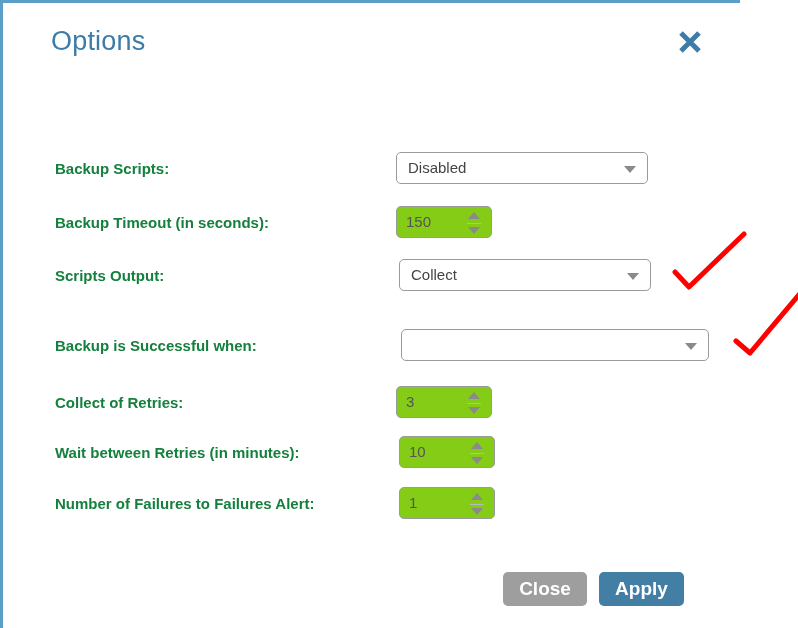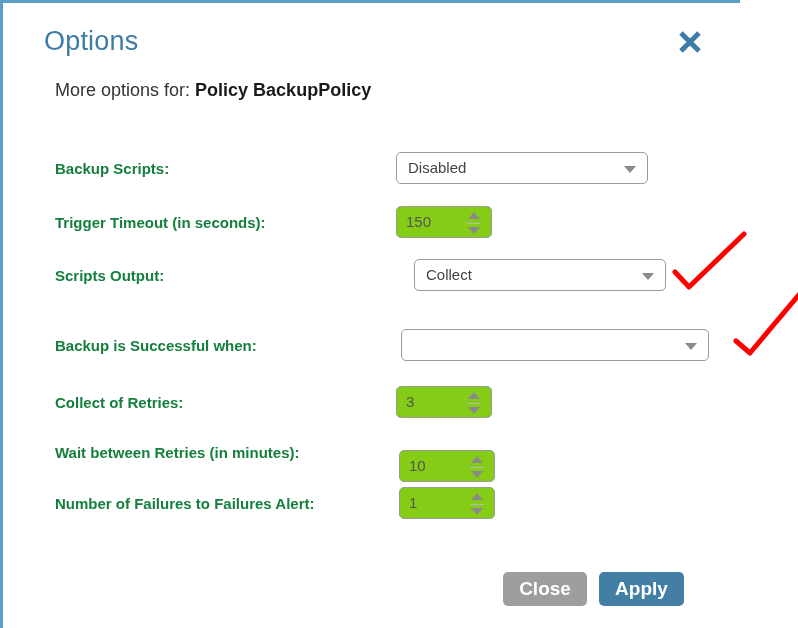--- a/index.html
+++ b/index.html
@@ -31,21 +31,21 @@
     left: 0;
     top: 0;
     width: 737px;
     height: 3px;
     background: #5b9ec7;
   }
 
   
   #dialog-title {
     position: absolute;
-    left: 41px;
+    left: 48px;
     top: 26px;
     font-size: 27px;
     color: #3d7ca8;
     font-weight: normal;
     letter-spacing: 0.2px;
     white-space: nowrap;
   }
   #close-icon {
     position: absolute;
     left: 671px;
@@ -219,47 +219,43 @@
   <div id="dialog-top-rule"></div>
 
   <div id="dialog-title">Options</div>
 
   <div id="close-icon">
     <svg width="32" height="32" viewBox="0 0 32 32" aria-hidden="true">
       <path d="M7 7 L25 25 M25 7 L7 25" stroke="#3d7ca8" stroke-width="5" stroke-linecap="butt" fill="none"></path>
     </svg>
   </div>
 
-  <div id="subtitle">
-    <span>More options for:</span>
-    <span class="strong">Policy BackupPolicy</span>
-  </div>
 
   <div id="form-rows">
       <div class="row" style="top: 152px;">
         <div class="row-label">Backup Scripts:</div>
         <div class="select-box" style="left: 393px; width: 252px;">
           <div class="select-value" style="max-width: 218px;">Disabled</div>
           <div class="select-arrow"></div>
         </div>
       </div>
       <div class="row" style="top: 206px;">
-        <div class="row-label">Trigger Timeout (in seconds):</div>
+        <div class="row-label">Backup Timeout (in seconds):</div>
         <div class="spin-box" style="left: 393px; width: 96px;">
           <div class="spin-value">150</div>
           <div class="spin-arrows">
             <div class="spin-up"></div>
             <div class="spin-sep"></div>
             <div class="spin-down"></div>
           </div>
         </div>
       </div>
       <div class="row" style="top: 259px;">
         <div class="row-label">Scripts Output:</div>
-        <div class="select-box" style="left: 411px; width: 252px;">
+        <div class="select-box" style="left: 396px; width: 252px;">
           <div class="select-value" style="max-width: 218px;">Collect</div>
           <div class="select-arrow"></div>
         </div>
       </div>
       <div class="row" style="top: 329px;">
         <div class="row-label">Backup is Successful when:</div>
         <div class="select-box" style="left: 398px; width: 308px;">
           <div class="select-arrow"></div>
         </div>
       </div>
@@ -269,21 +265,21 @@
           <div class="spin-value">3</div>
           <div class="spin-arrows">
             <div class="spin-up"></div>
             <div class="spin-sep"></div>
             <div class="spin-down"></div>
           </div>
         </div>
       </div>
       <div class="row" style="top: 436px;">
         <div class="row-label">Wait between Retries (in minutes):</div>
-        <div class="spin-box" style="left: 396px; width: 96px; margin-top: 14px;">
+        <div class="spin-box" style="left: 396px; width: 96px;">
           <div class="spin-value">10</div>
           <div class="spin-arrows">
             <div class="spin-up"></div>
             <div class="spin-sep"></div>
             <div class="spin-down"></div>
           </div>
         </div>
       </div>
       <div class="row" style="top: 487px;">
         <div class="row-label">Number of Failures to Failures Alert:</div>

